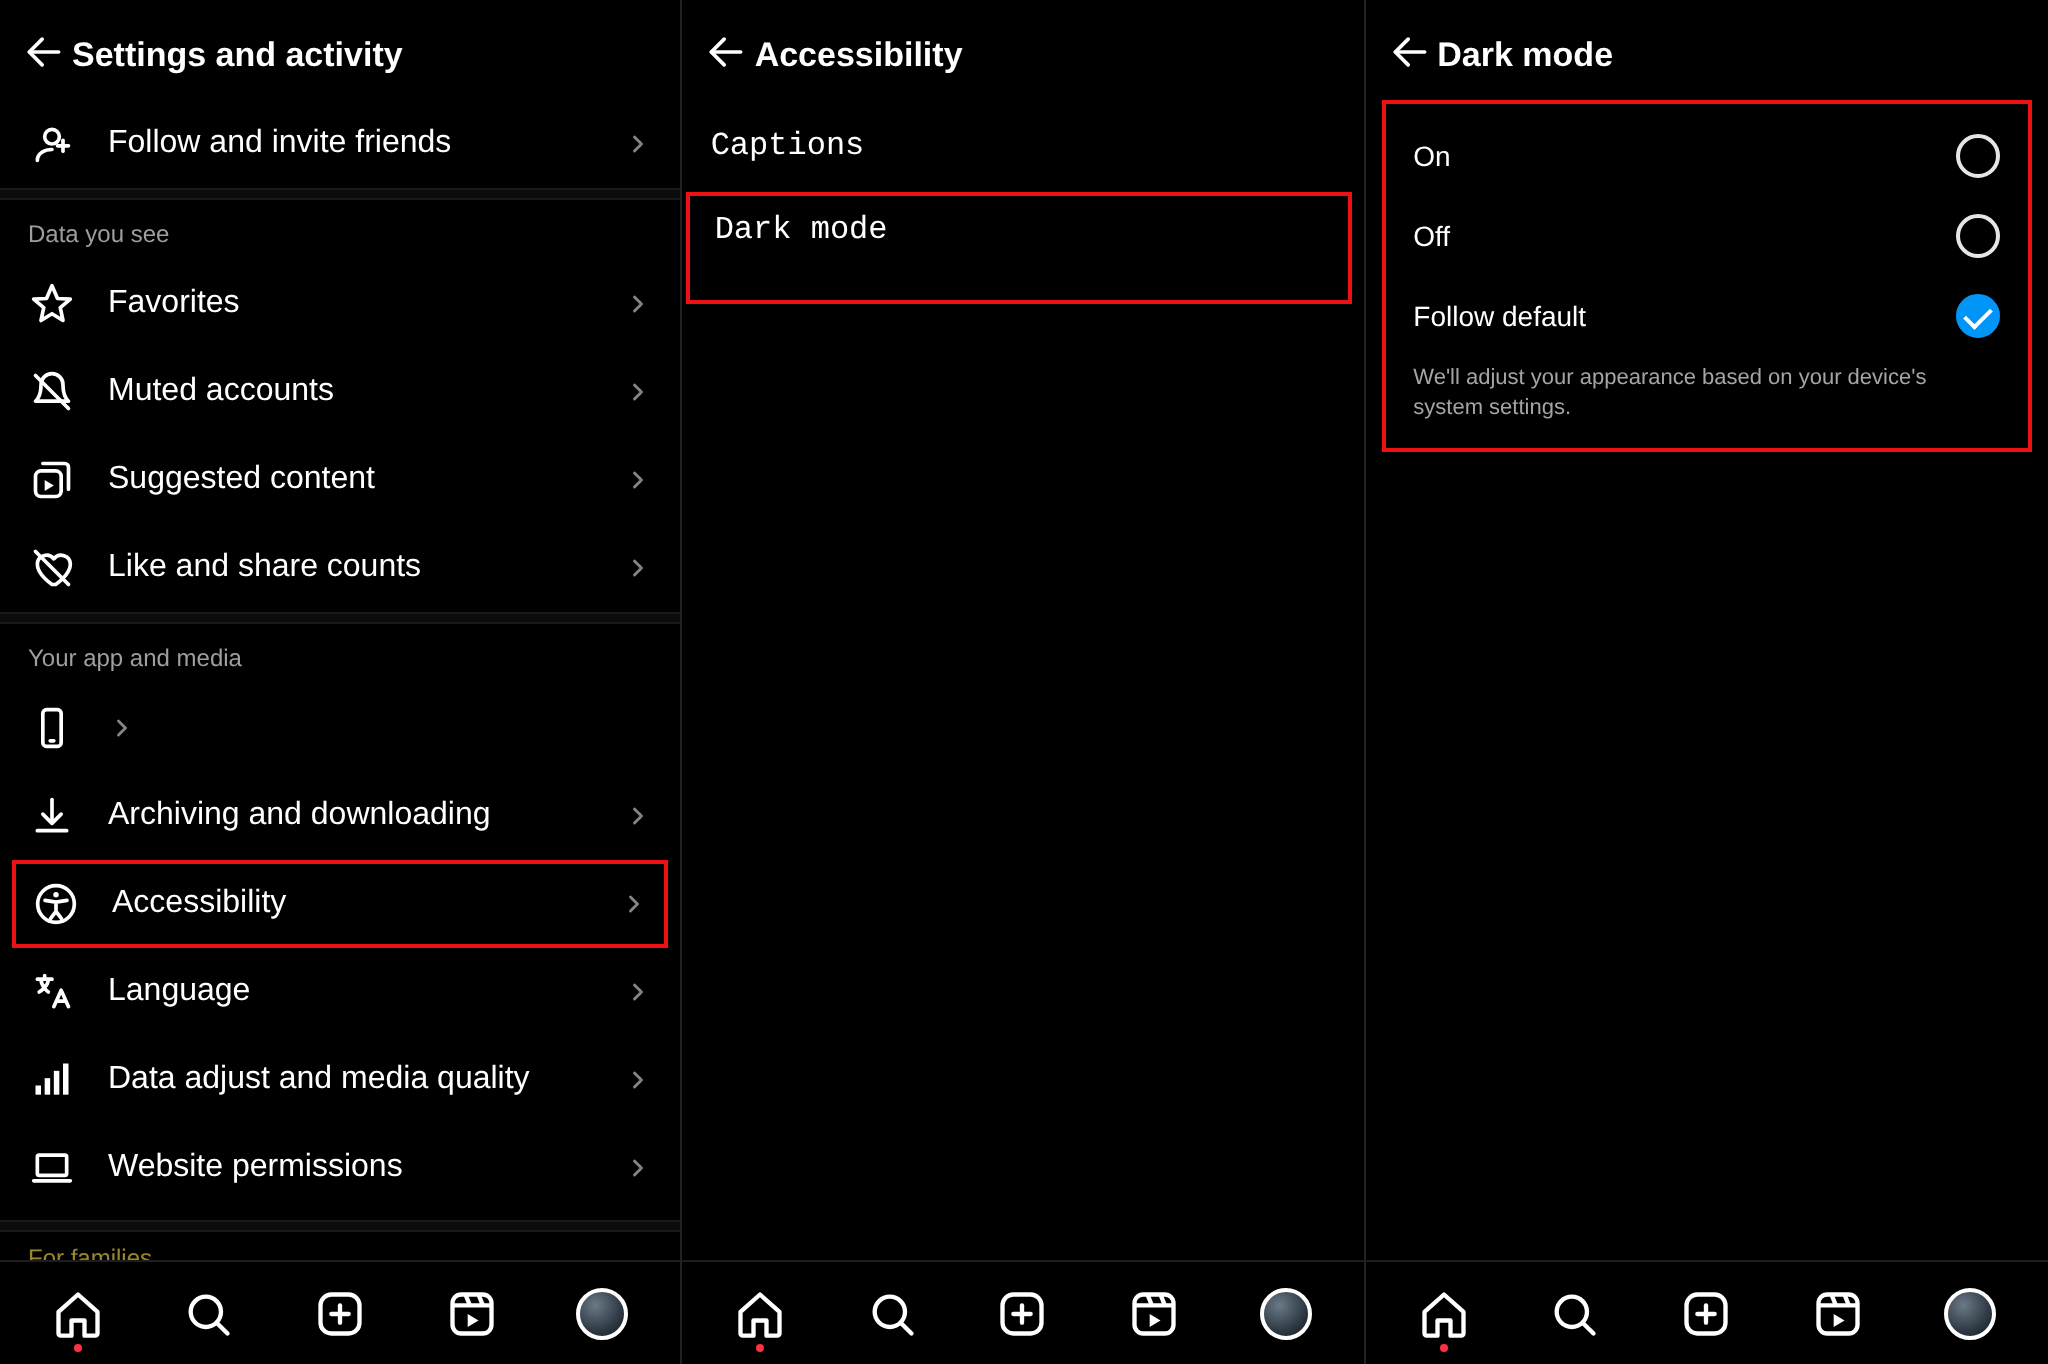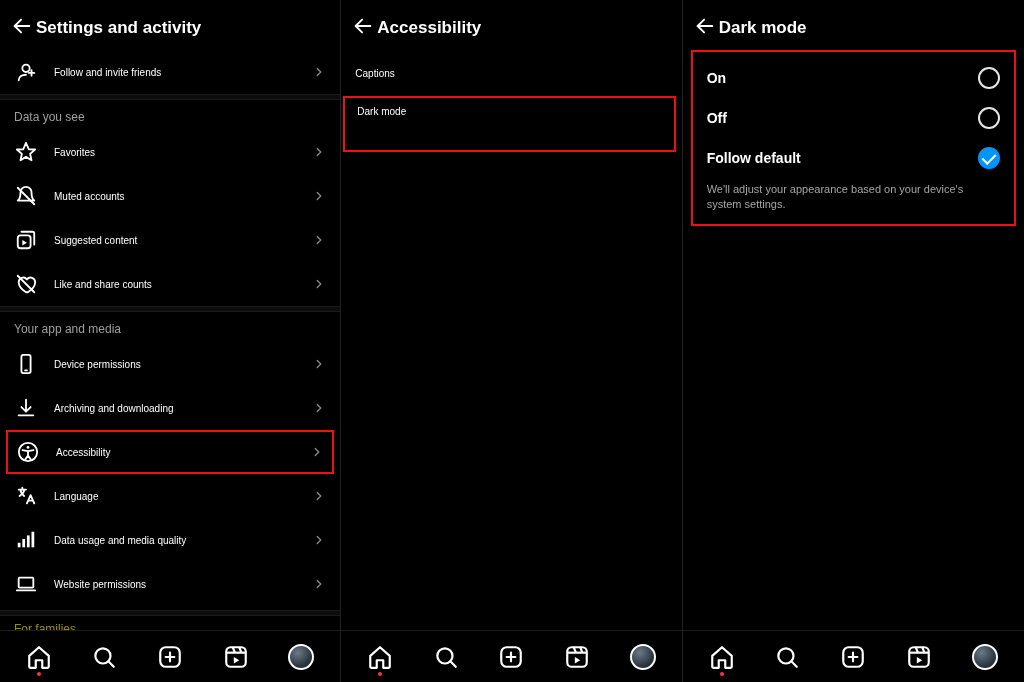--- a/index.html
+++ b/index.html
@@ -5,32 +5,32 @@
   * { box-sizing: border-box; margin: 0; padding: 0; }
   html, body { width: 1024px; height: 682px; background: #000; color: #fff; font-family: -apple-system, "Helvetica Neue", Arial, sans-serif; overflow: hidden; }
   .stage { display: flex; width: 1024px; height: 682px; }
   .pane { width: 341.33px; height: 682px; background: #000; position: relative; border-right: 1px solid #222; display: flex; flex-direction: column; }
   .pane:last-child { border-right: none; }
   .header { display: flex; align-items: flex-end; padding: 14px 14px 12px 10px; gap: 2px; }
   .header .title { font-size: 17px; font-weight: 700; }
   .back { width: 24px; height: 24px; display: flex; align-items: center; justify-content: center; cursor: pointer; }
   .scroll { flex: 1 1 auto; overflow: hidden; }
   .row { display: flex; align-items: center; height: 44px; padding: 0 14px 0 14px; gap: 16px; cursor: pointer; }
-  .row .label { flex: 1; font-size: 10px; font-weight: 500; color: #fff; }
+  .row .label { flex: 1; font-size: 16px; font-weight: 500; color: #fff; }
   .row .chev { opacity: .7; }
   .icon-slot { width: 24px; height: 24px; display: flex; align-items: center; justify-content: center; }
   .section-label { font-size: 12px; color: #9e9e9e; padding: 10px 14px 6px 14px; }
   .section-div { height: 6px; background: #0c0c0c; border-top: 1px solid #1a1a1a; border-bottom: 1px solid #1a1a1a; }
   .highlight { border: 2px solid #e11; }
   
-  .row.plain { padding-left: 14px; }
+  .row.plain { padding-left: 14px; font-family: Liberation Mono, monospace; }
   .row.plain .label { font-weight: 500; }
   
   .radio-row { display: flex; align-items: center; justify-content: space-between; height: 40px; padding: 0 14px; cursor: pointer; }
-  .radio-row .rlabel { font-size: 14px; font-weight: 700; }
+  .radio-row .rlabel { font-size: 14px; font-weight: 400; }
   .radio { width: 22px; height: 22px; border: 2px solid #e6e6e6; border-radius: 50%; }
   .radio.checked { background: #0095f6; border-color: #0095f6; position: relative; }
   .radio.checked::after { content: ""; position: absolute; left: 5px; top: 2px; width: 6px; height: 11px; border: solid #fff; border-width: 0 2.5px 2.5px 0; transform: rotate(45deg); }
   .helper { font-size: 11px; color: #a5a5a5; padding: 4px 14px 10px 14px; line-height: 1.35; }
   
   .nav { height: 52px; display: flex; align-items: center; justify-content: space-around; border-top: 1px solid #1c1c1c; padding: 0 6px; }
   .nav .nbtn { width: 34px; height: 34px; display: flex; align-items: center; justify-content: center; cursor: pointer; position: relative; }
   .nav .dot { position: absolute; bottom: -2px; width: 4px; height: 4px; background: #ff3040; border-radius: 50%; }
   .avatar { width: 26px; height: 26px; border-radius: 50%; background: radial-gradient(circle at 35% 30%, #6b7a88 0%, #2f3a44 60%, #141a20 100%); border: 2px solid #fff; }
   
@@ -139,21 +139,20 @@
       <div class="section-div"></div>
       <div class="section-label">Your app and media</div>
 
       <div class="row">
         <span class="icon-slot">
           <svg width="22" height="22" viewBox="0 0 24 24" fill="none" stroke="#fff" stroke-width="2" stroke-linecap="round" stroke-linejoin="round">
               <rect x="7" y="2" width="10" height="20" rx="2"></rect>
               <line x1="11" y1="19" x2="13" y2="19"></line>
             </svg>
         </span>
-        <span class="label">Device permissions</span>
         <span class="chev">
             <svg width="14" height="14" viewBox="0 0 24 24" fill="none" stroke="#bbb" stroke-width="2.5" stroke-linecap="round" stroke-linejoin="round">
               <polyline points="9 6 15 12 9 18"></polyline>
             </svg>
           </span>
       </div>
 
       <div class="row">
         <span class="icon-slot">
           <svg width="22" height="22" viewBox="0 0 24 24" fill="none" stroke="#fff" stroke-width="2" stroke-linecap="round" stroke-linejoin="round">
@@ -203,21 +202,21 @@
 
       <div class="row">
         <span class="icon-slot">
           <svg width="22" height="22" viewBox="0 0 24 24" fill="#fff">
               <rect x="3" y="15" width="3" height="5"></rect>
               <rect x="8" y="11" width="3" height="9"></rect>
               <rect x="13" y="7" width="3" height="13"></rect>
               <rect x="18" y="3" width="3" height="17"></rect>
             </svg>
         </span>
-        <span class="label">Data usage and media quality</span>
+        <span class="label">Data adjust and media quality</span>
         <span class="chev">
             <svg width="14" height="14" viewBox="0 0 24 24" fill="none" stroke="#bbb" stroke-width="2.5" stroke-linecap="round" stroke-linejoin="round">
               <polyline points="9 6 15 12 9 18"></polyline>
             </svg>
           </span>
       </div>
 
       <div class="row">
         <span class="icon-slot">
           <svg width="22" height="22" viewBox="0 0 24 24" fill="none" stroke="#fff" stroke-width="2" stroke-linecap="round" stroke-linejoin="round">

